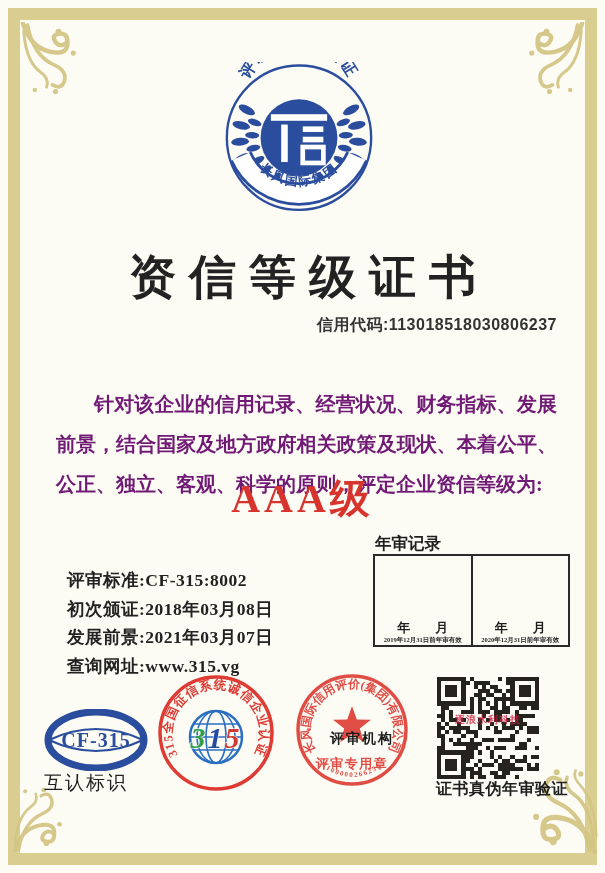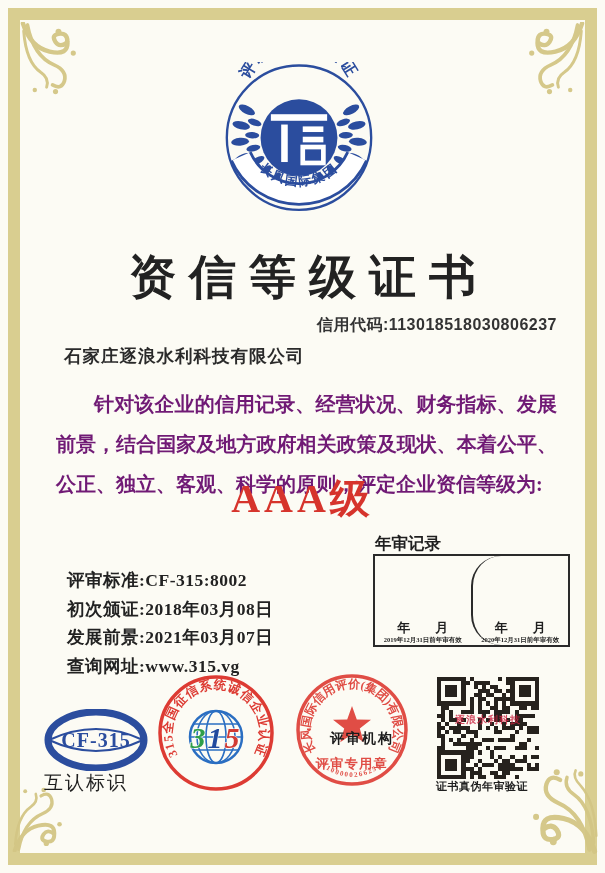--- a/index.html
+++ b/index.html
@@ -38,38 +38,38 @@
   .grade{
     position:absolute;left:0;right:0;top:471px;text-align:center;
     font-size:40px;font-weight:700;color:#d6342c;letter-spacing:4px;
   }
   .details{position:absolute;left:67px;top:547px;font-size:17.5px;font-weight:700;line-height:28.6px;color:#222;letter-spacing:.5px;margin-top:19px;}
   .review-title{position:absolute;left:375px;top:533px;font-size:16.5px;font-weight:700;}
   .review-table{
     position:absolute;left:373px;top:554px;width:197px;height:93px;
     border:2px solid #2a2a2a;display:flex;box-sizing:border-box;background:transparent;
   }
-  .review-cell{flex:1;display:flex;flex-direction:column;justify-content:flex-end;align-items:center;box-sizing:border-box;border-radius:30px;}
+  .review-cell{flex:1;display:flex;flex-direction:column;justify-content:flex-end;align-items:center;box-sizing:border-box;}
   .review-cell + .review-cell{border-left:2px solid #2a2a2a;}
   .review-ym{font-size:13px;font-weight:700;letter-spacing:6px;text-indent:6px;line-height:14px;}
   .review-note{font-size:6.5px;font-weight:700;white-space:nowrap;line-height:9px;padding-bottom:1px;}
   .cf-oval{position:absolute;left:44px;top:709px;width:104px;height:62px;}
   .cf-caption{position:absolute;left:44px;top:770px;width:104px;font-size:19px;font-weight:400;letter-spacing:2px;}
   .globe-seal{position:absolute;left:156px;top:673px;width:120px;height:120px;}
   .agency-seal{position:absolute;left:294px;top:672px;width:116px;height:116px;}
   .agency-label{
     position:absolute;left:322px;top:730px;width:80px;text-align:center;
     font-size:14px;font-weight:700;color:#1c1c1c;letter-spacing:2px;z-index:3;
   }
   .qr{position:absolute;left:437px;top:677px;width:102px;height:102px;}
   .qr-overlay{
     position:absolute;left:437px;top:713px;width:102px;text-align:center;
     font-size:10px;font-weight:700;color:rgba(203,32,62,.8);letter-spacing:1px;z-index:2;
   }
-  .qr-caption{position:absolute;left:436px;top:779px;font-size:11px;font-weight:700;letter-spacing:.5px;}
+  .qr-caption{position:absolute;left:436px;top:779px;font-size:16px;font-weight:700;letter-spacing:.5px;}
   svg text{font-family:"Liberation Serif","DejaVu Serif",serif;}
 </style>
 </head>
 <body>
 
 <div id="cert">
 
   <div class="frame"></div>
 
   <svg class="flourish fl-tl" viewBox="0 0 100 100">
@@ -166,21 +166,20 @@
     <path d="M18 100 A 68 68 0 0 0 142 100" fill="none" stroke="#fff" stroke-width="19"></path>
     <text font-size="13.5" font-weight="bold" fill="#2b4d9e" letter-spacing="2">
       <textPath href="#arcBanner" startOffset="50%" text-anchor="middle">长风国际集团</textPath>
     </text>
   </svg>
 
   <div class="title">资信等级证书</div>
 
   <div class="credit-code"><span>信用代码:</span><span>113018518030806237</span></div>
 
-  <div class="company">石家庄逐浪水利科技有限公司</div>
 
   <div class="body-text">针对该企业的信用记录、经营状况、财务指标、发展前景，结合国家及地方政府相关政策及现状、本着公平、公正、独立、客观、科学的原则，评定企业资信等级为:</div>
 
   <div class="grade">AAA级</div>
 
   <div class="details">
     <div>评审标准:CF-315:8002</div>
     <div>初次颁证:2018年03月08日</div>
     <div>发展前景:2021年03月07日</div>
     <div>查询网址:www.315.vg</div>

